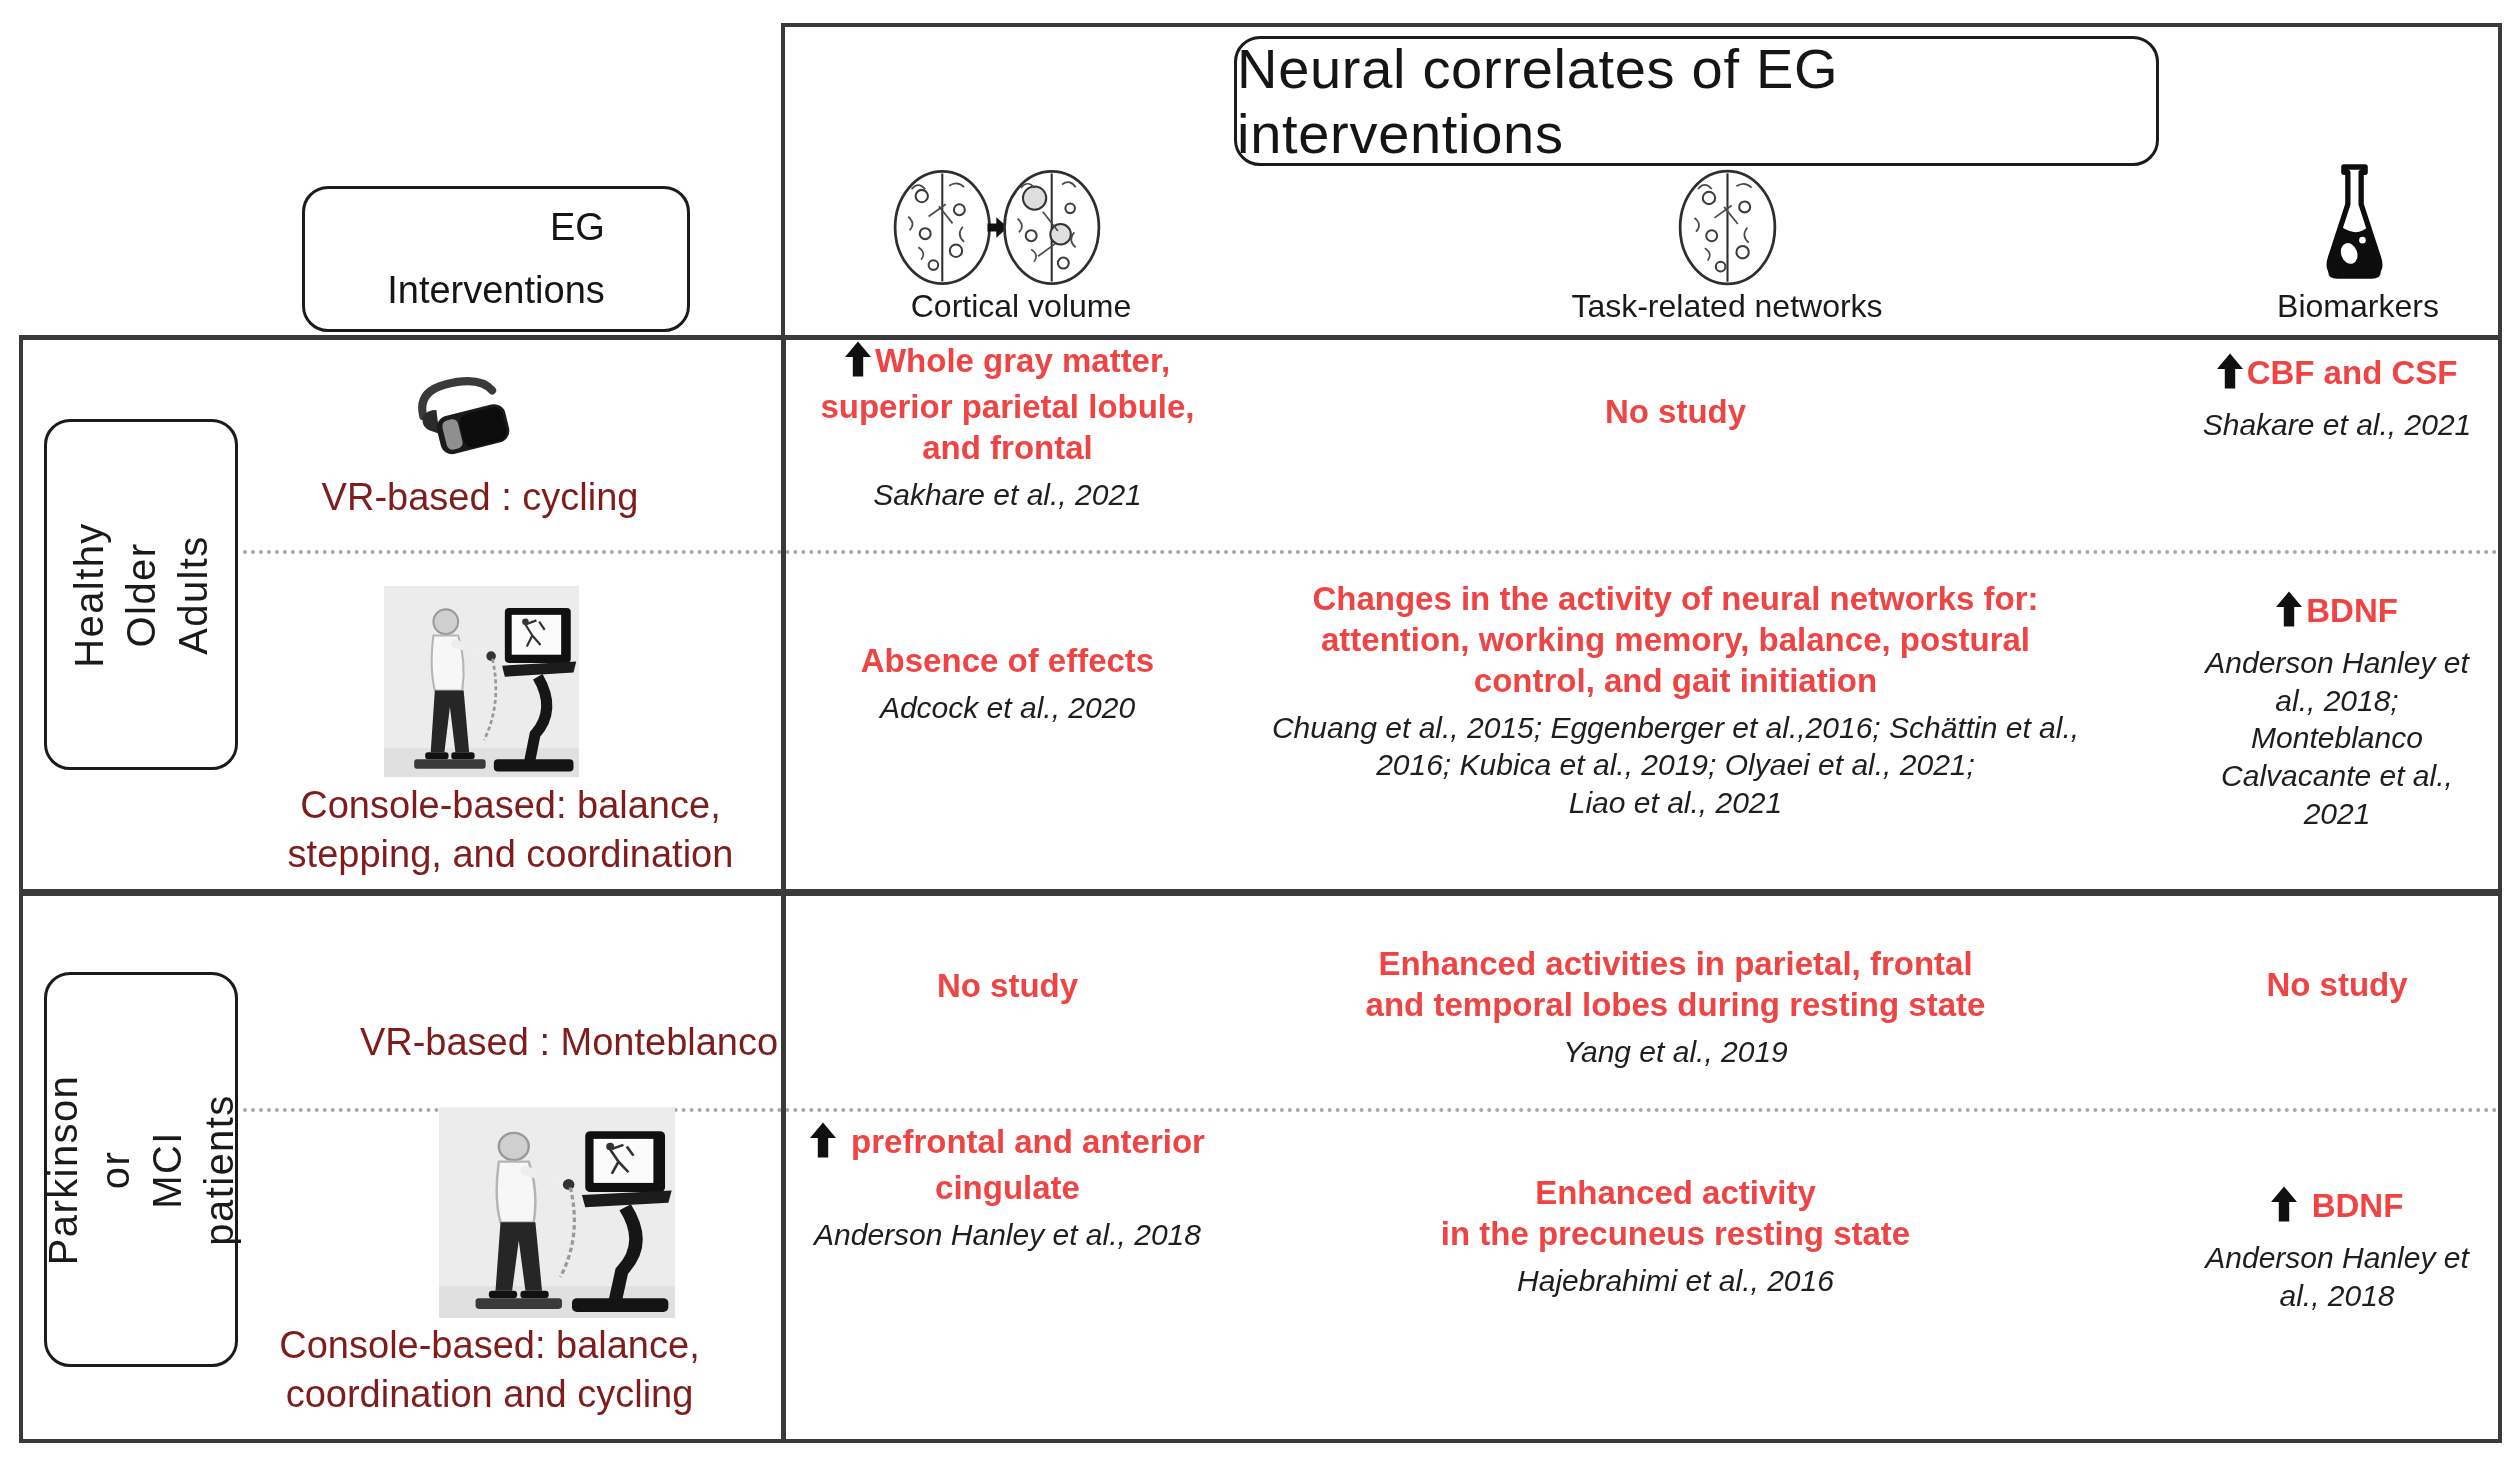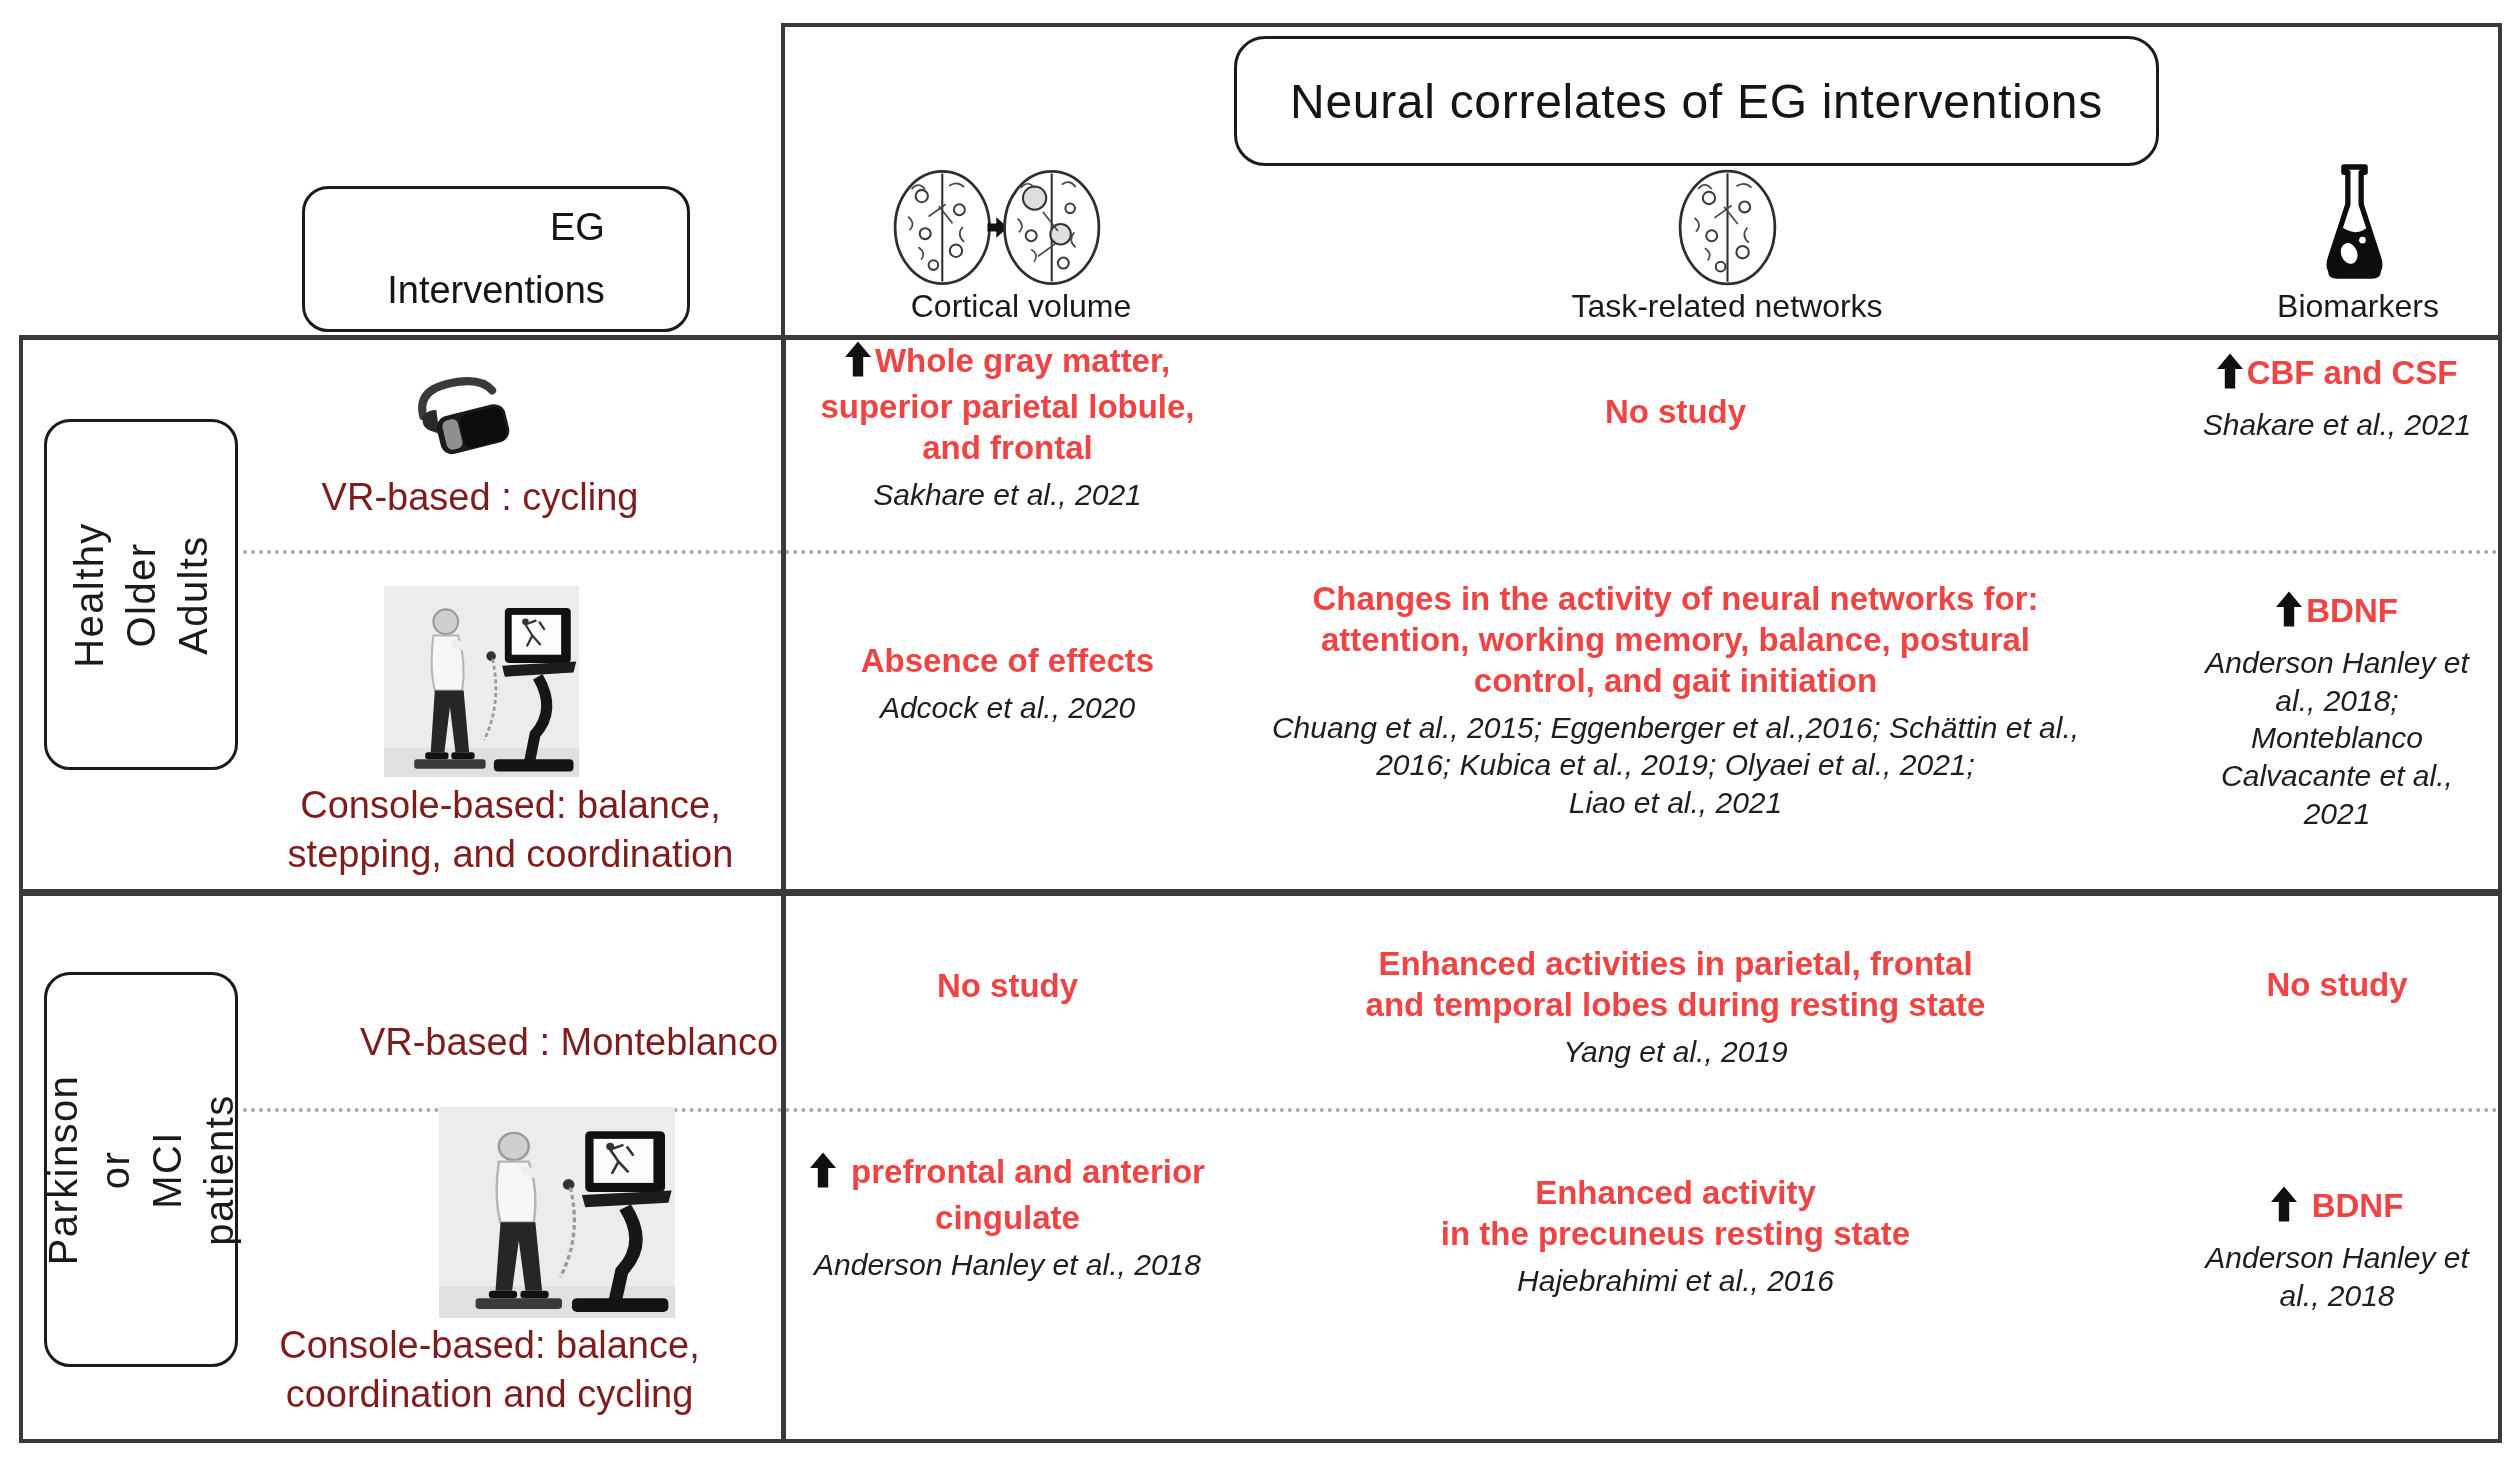--- a/index.html
+++ b/index.html
@@ -7,21 +7,21 @@
     position:relative;width:2512px;height:1459px;background:#fff;
     font-family:"Liberation Sans", sans-serif;color:#111;overflow:hidden;
   }
   .abs{position:absolute;}
   *{box-sizing:border-box;}
   .outerbox{border:4.8px solid #3a3a3a;background:transparent;}
   .hline{background:#3a3a3a;}
   .dashline{height:0;border-top:4.1px dotted #a9a9a9;}
   .rbox{border:3.4px solid #1b1b1b;border-radius:26px;background:#fff;}
   .titlebox{display:flex;align-items:center;justify-content:center;
-    font-size:48px;color:#151515;letter-spacing:0.7px;border-radius:31px;}
+    font-size:56px;color:#151515;letter-spacing:0.7px;}
   .egbox{display:flex;align-items:center;justify-content:center;text-align:right;
     font-size:38px;line-height:1.65;color:#151515;white-space:pre-line;}
   .groupbox{display:flex;align-items:center;justify-content:center;z-index:5;}
   .groupbox .rot{transform:rotate(-90deg);white-space:pre-line;text-align:center;
     font-size:40px;line-height:1.3;letter-spacing:1.4px;color:#1a1a1a;}
   .collabel{font-size:32px;color:#1a1a1a;text-align:center;}
   .ivlabel{font-size:38px;color:#7f1d1d;text-align:center;white-space:pre-line;line-height:1.3;}
   .cell{text-align:center;}
   .finding{font-weight:bold;font-size:33px;line-height:1.24;color:#ef4444;
     text-align:center;white-space:pre-line;}
@@ -258,21 +258,21 @@
   </div>
   <div class="abs cell" style="left:1230px;top:944px;width:891px;">
     <div class="finding">Enhanced activities in parietal, frontal
 and temporal lobes during resting state</div>
     <div class="citation">Yang et al., 2019</div>
   </div>
   <div class="abs cell" style="left:2145px;top:965px;width:384px;">
     <div class="finding">No study</div>
   </div>
 
-  <div class="abs cell" style="left:761px;top:1152px;width:493px;">
+  <div class="abs cell" style="left:761px;top:1122px;width:493px;">
     <div class="finding"><span class="up-arrow spaced"><svg width="26" height="36" viewBox="0 0 40 54">
             <path d="M20 0 L40 24 H28 V54 H12 V24 H0 Z" fill="#101010"></path>
           </svg></span><span>prefrontal and anterior
 cingulate</span></div>
     <div class="citation">Anderson Hanley et al., 2018</div>
   </div>
   <div class="abs cell" style="left:1230px;top:1173px;width:891px;">
     <div class="finding">Enhanced activity
 in the precuneus resting state</div>
     <div class="citation">Hajebrahimi et al., 2016</div>

